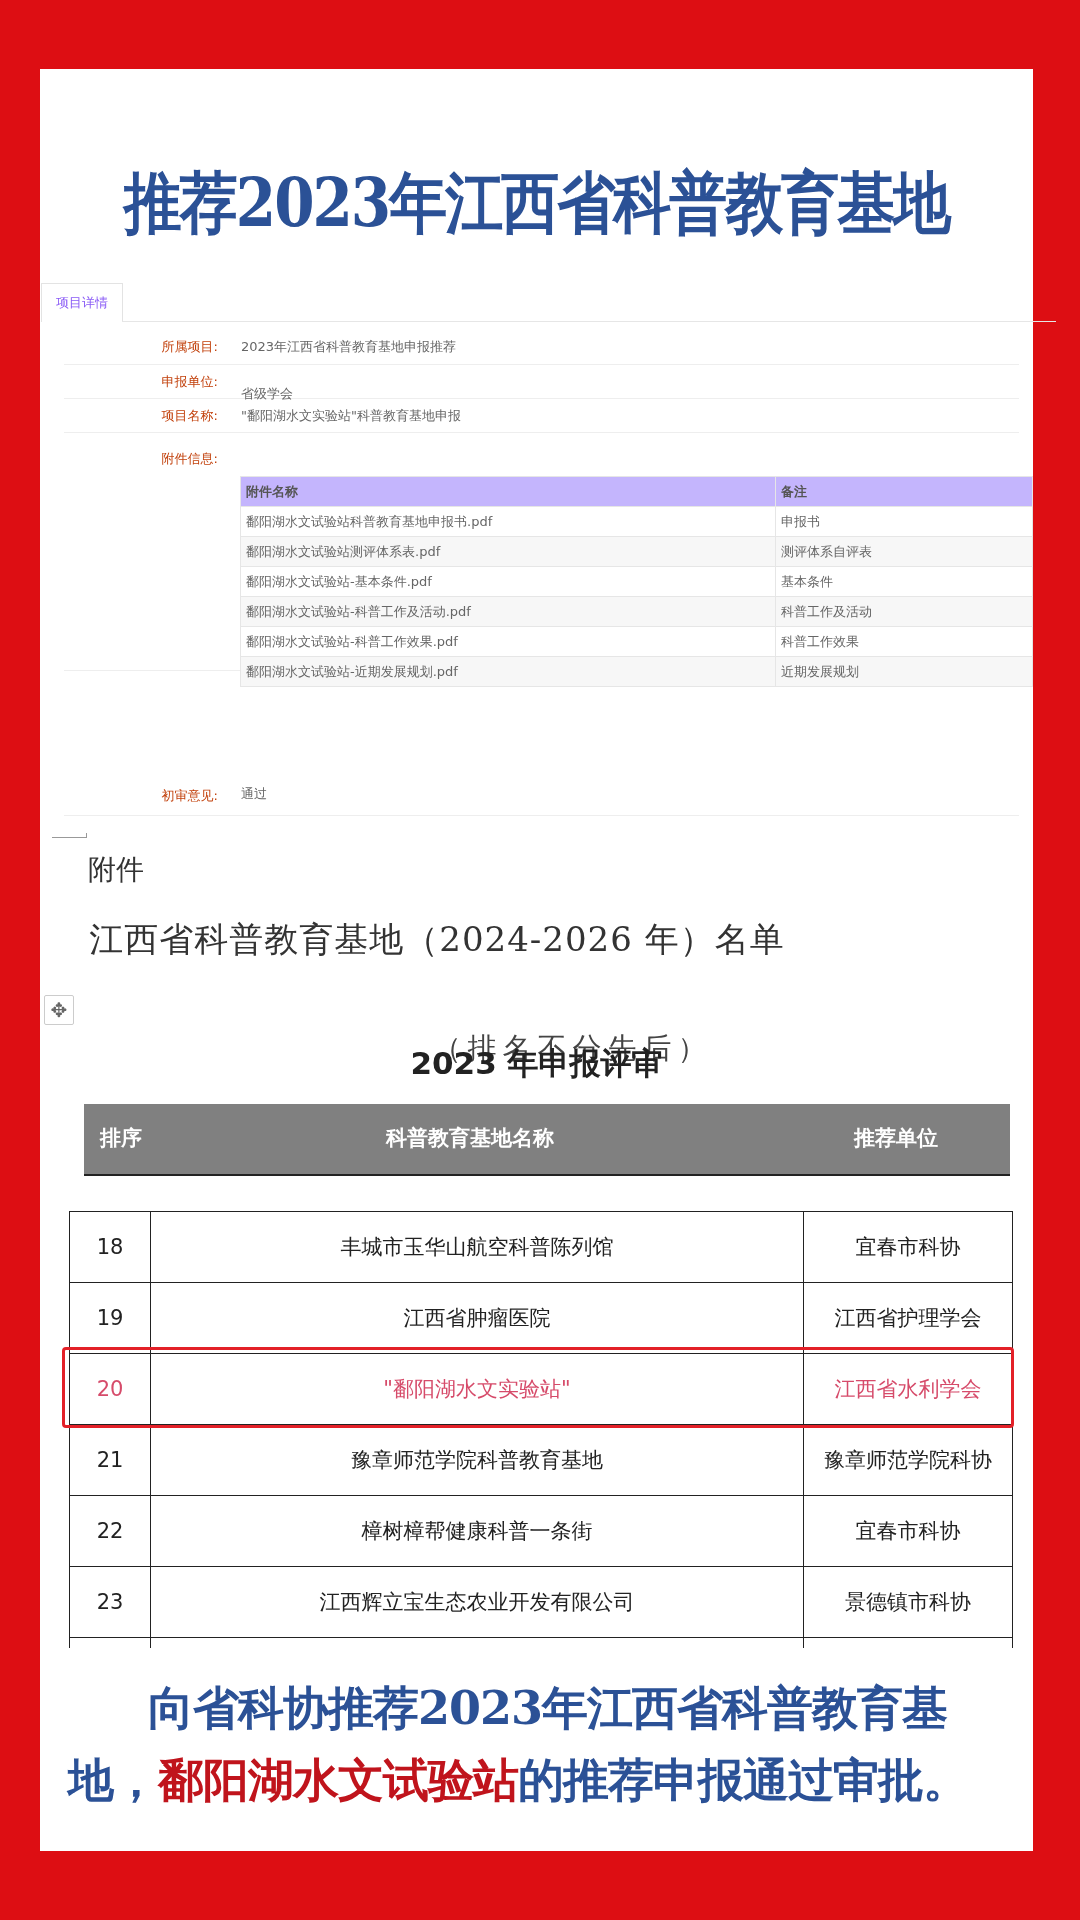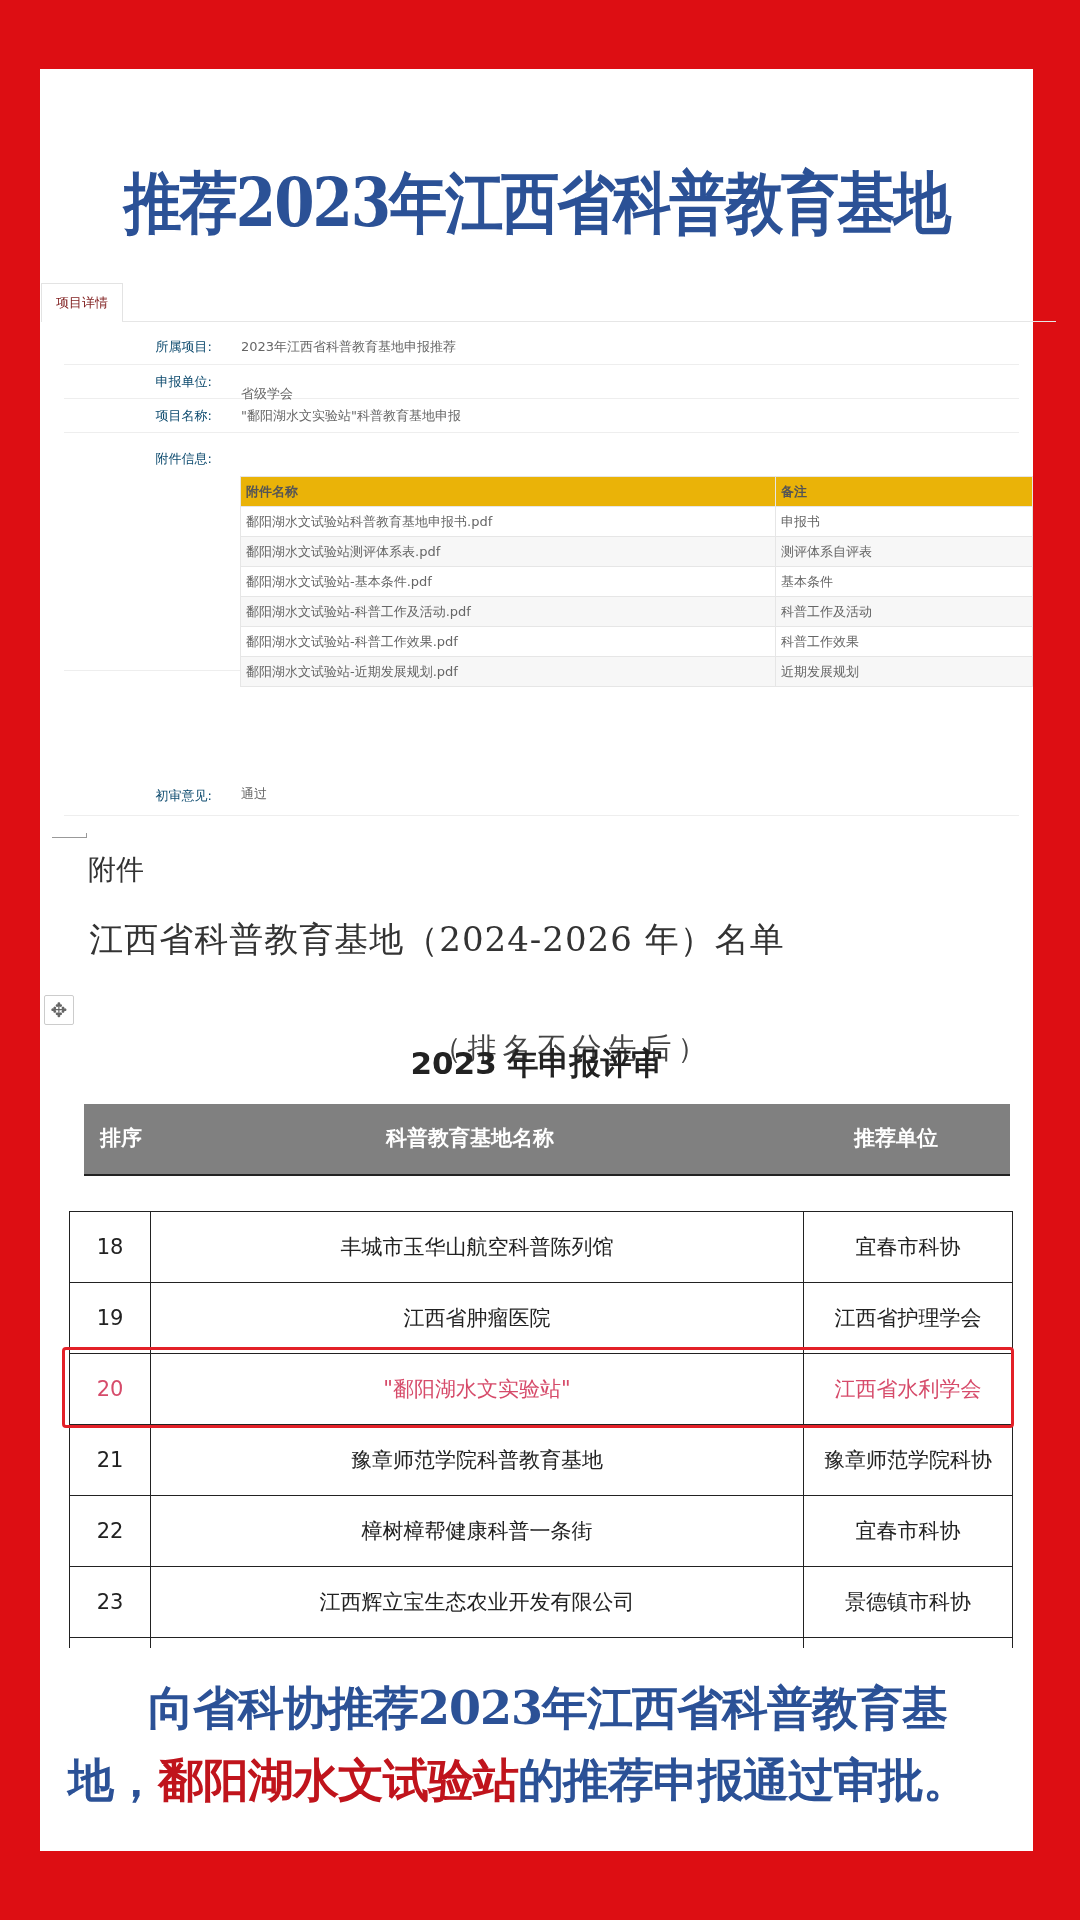--- a/index.html
+++ b/index.html
@@ -15,32 +15,32 @@
   .headline {
     position: absolute; left: 0; width: 993px; top: 96px; text-align: center;
     font-family: "DejaVu Serif", "Liberation Serif", serif;
     font-weight: bold; font-size: 58px; color: #2b5196; letter-spacing: -2px;
     transform: scaleY(1.15);
   }
   
   .tab {
     position: absolute; left: 1px; top: 214px; width: 80px; height: 38px;
     border: 1px solid #e3e3e3; border-bottom: none; background: #fff;
-    font-size: 13px; color: #7f1d1d; line-height: 38px; text-align: center;
+    font-size: 13px; color: #8b5cf6; line-height: 38px; text-align: center;
   }
   .tab-line { position: absolute; left: 82px; top: 252px; width: 934px; height: 1px; background: #e6e6e6; }
   .form-row { position: absolute; left: 24px; width: 955px; border-bottom: 1px solid #eeeeee; font-size: 13px; color: #666; }
-  .form-row .lbl { position: absolute; left: 0; width: 148px; text-align: right; color: #0c4a6e; }
+  .form-row .lbl { position: absolute; left: 6px; width: 148px; text-align: right; color: #c2410c; }
   .form-row .val { position: absolute; left: 177px; color: #666; }
   .att-table {
     position: absolute; left: 200px; top: 407px; width: 793px;
     border-collapse: collapse; font-size: 13px; color: #666;
   }
   .att-table th, .att-table td { border: 1px solid #e6e6e6; height: 29px; padding: 0 5px; text-align: left; }
-  .att-table th { font-weight: bold; color: #555; background: #eab308; }
+  .att-table th { font-weight: bold; color: #555; background: #c4b5fd; }
   .att-table tr:nth-child(odd) td { background: #f7f7f7; }
   .att-table td.c1, .att-table th.c1 { width: 524px; }
   
   .corner-mark { position: absolute; left: 12px; top: 768px; width: 35px; height: 1px; background: #999; }
   .corner-mark::after { content: ""; position: absolute; right: 0; top: -4px; width: 1px; height: 5px; background: #999; }
   .fujian { position: absolute; left: 48px; top: 782px; font-family: "DejaVu Serif", serif; font-size: 28px; color: #333; }
   .doc-title { position: absolute; left: 0; width: 794px; text-align: center; top: 848px;
     font-family: "DejaVu Serif", "Liberation Serif", serif; font-size: 34px; color: #333; letter-spacing: 1px; }
   .doc-sub { position: absolute; left: 0; width: 993px; text-align: center; top: 960px;
     font-family: "DejaVu Serif", serif; font-size: 29px; color: #444; letter-spacing: 6px; padding-left: 36px; }

